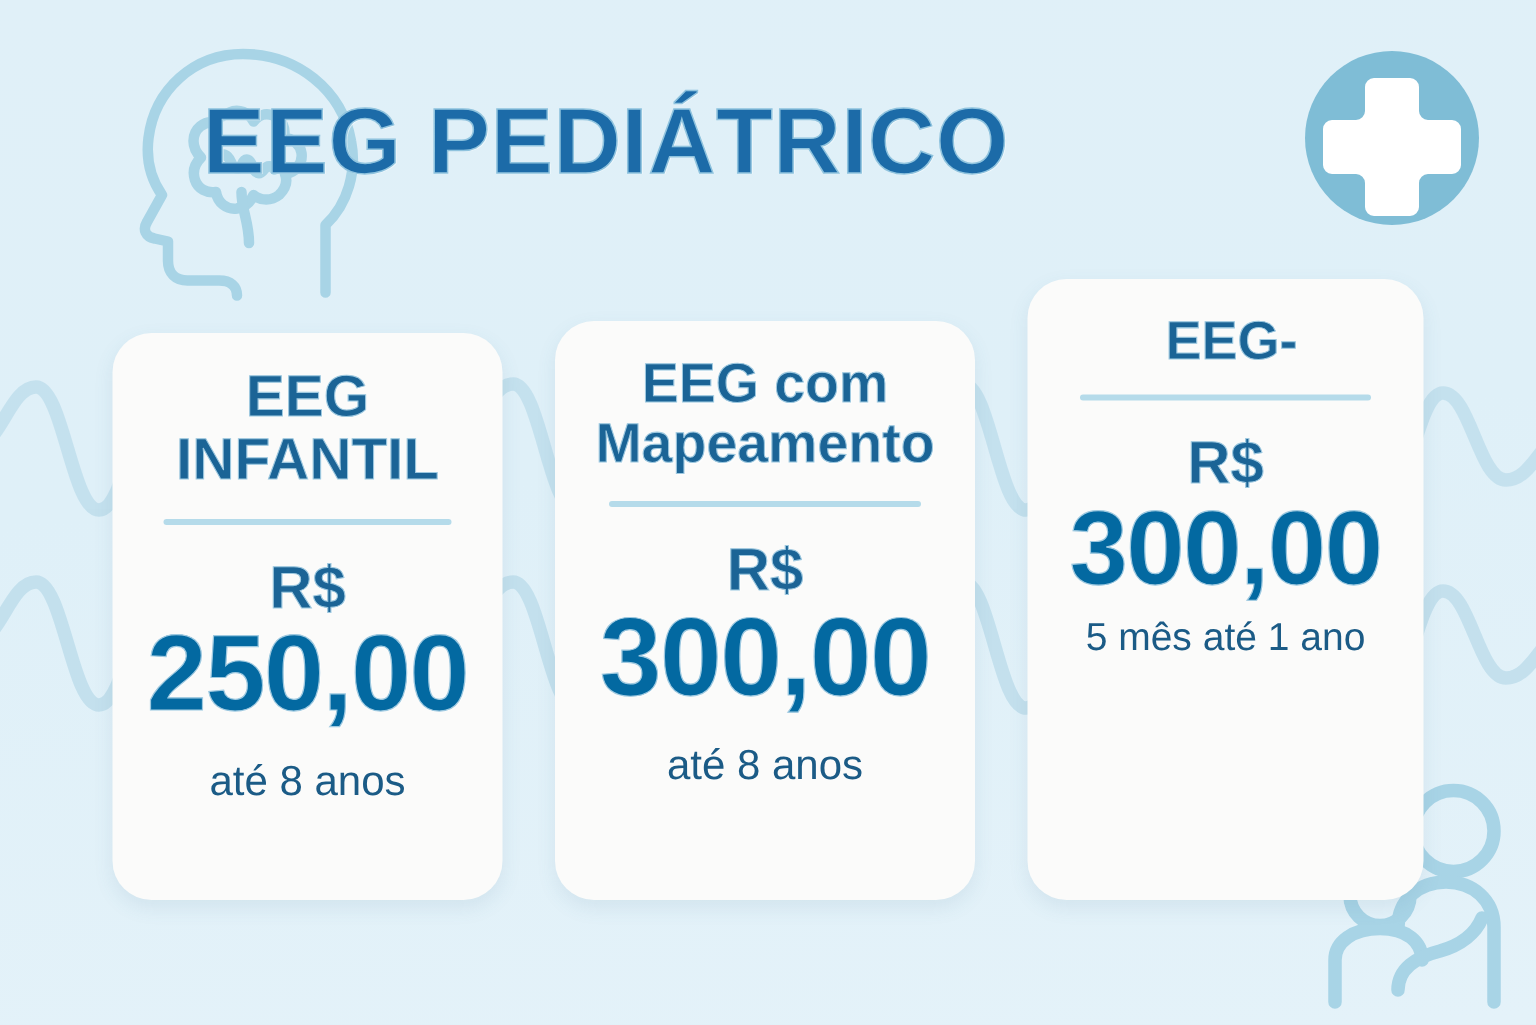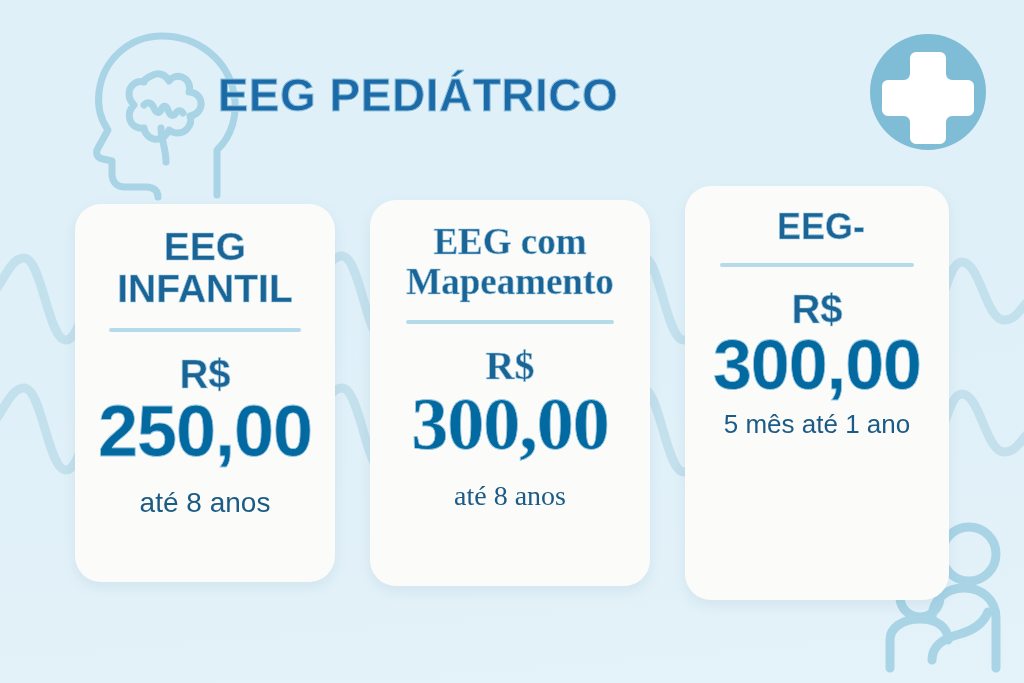--- a/index.html
+++ b/index.html
@@ -53,53 +53,52 @@
     height: 160px;
   }
 
   
   .title {
     position: absolute;
     left: 0;
     top: 60px;
     width: 808px;
     text-align: center;
-    font-size: 46px;
+    font-size: 62px;
     line-height: 70px;
     font-weight: 700;
     letter-spacing: 0.5px;
     color: #1c6ba8;
     -webkit-text-stroke: 1px #8fc3de;
     text-shadow: 1px 1px 0 rgba(255,255,255,0.55);
-    padding-left: 14px;
   }
 
   
   .cards {
     position: absolute;
     left: 75px;
     top: 186px;
     width: 874px;
     display: flex;
-    align-items: center;
+    align-items: flex-end;
     justify-content: space-between;
   }
   .card {
     background: #fbfbfa;
     border-radius: 26px;
     box-shadow: 0 5px 13px rgba(70,120,150,0.10);
     box-sizing: border-box;
     padding: 22px 16px 20px 16px;
     text-align: center;
     display: flex;
     flex-direction: column;
     align-items: center;
   }
   .card-1 { width: 260px; height: 378px; }
-  .card-2 { width: 280px; height: 386px; font-family: Liberation Serif, serif; }
+  .card-2 { width: 280px; height: 386px; }
   .card-3 { width: 264px; height: 414px; }
 
   .card-title {
     color: #1b6496;
     font-weight: 700;
     line-height: 1.08;
     -webkit-text-stroke: 0.7px #9ec9e0;
     text-shadow: 1px 1px 0 rgba(255,255,255,0.5);
   }
   .card-1 .card-title { font-size: 39px; }

